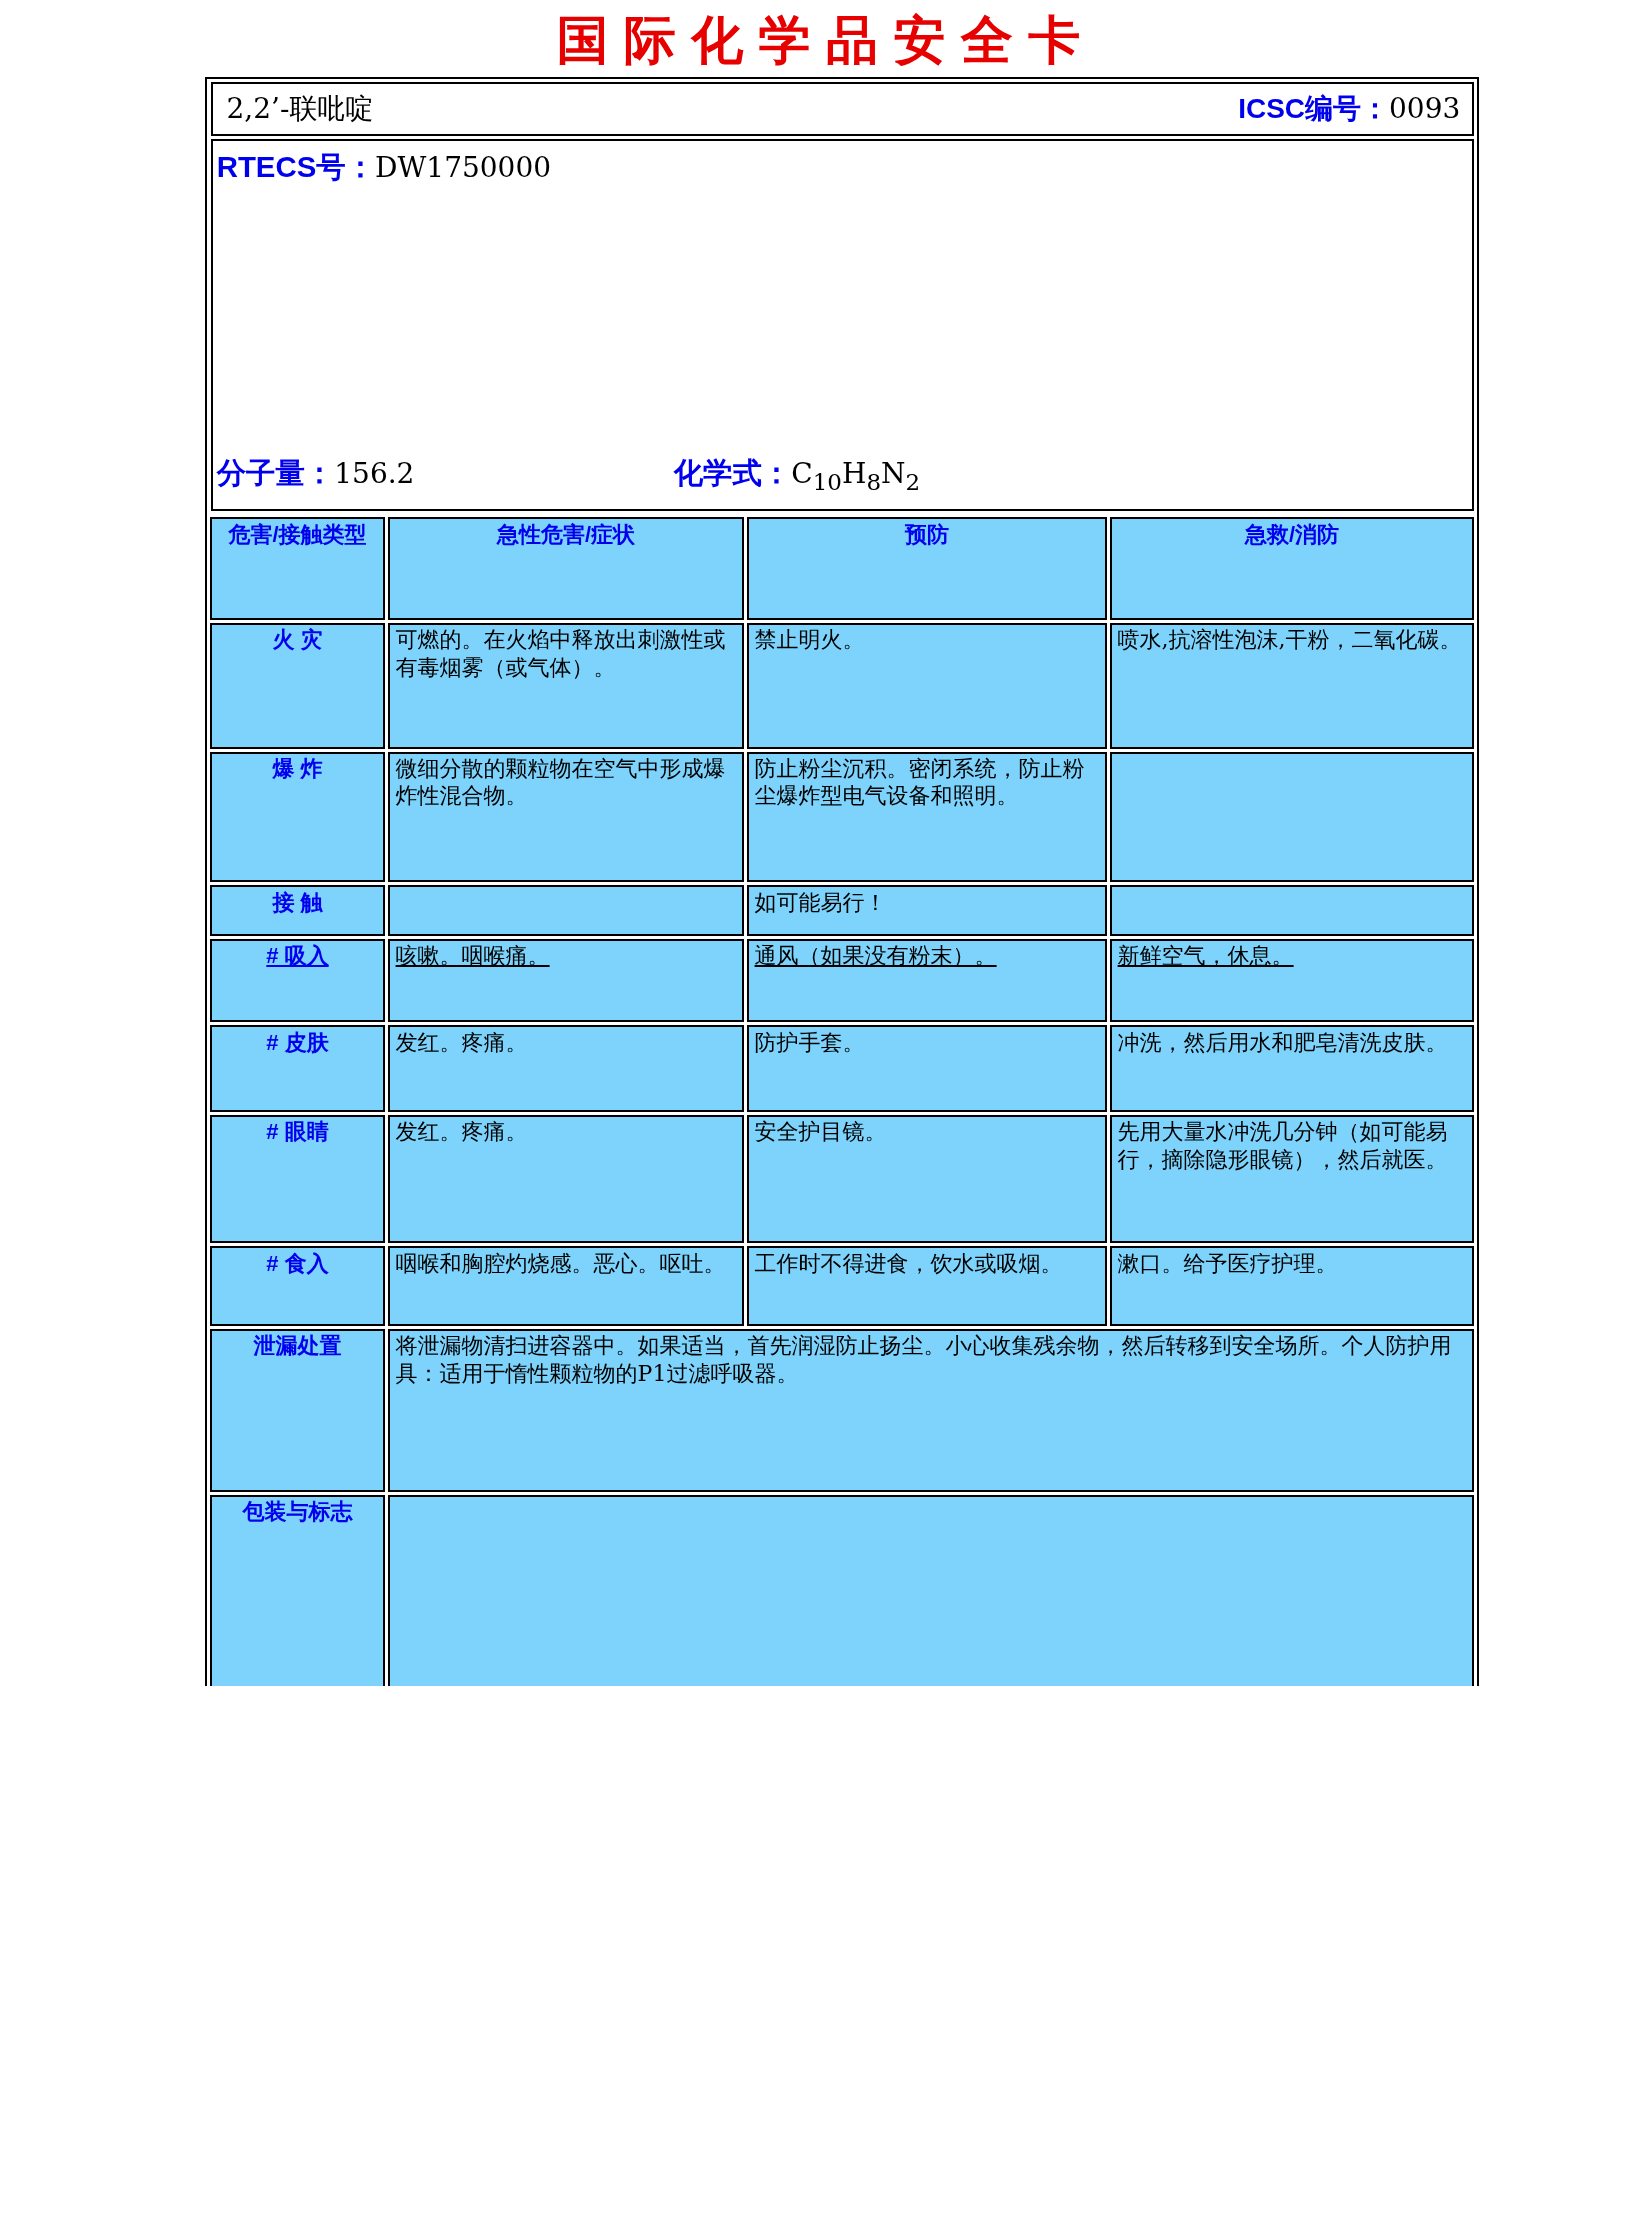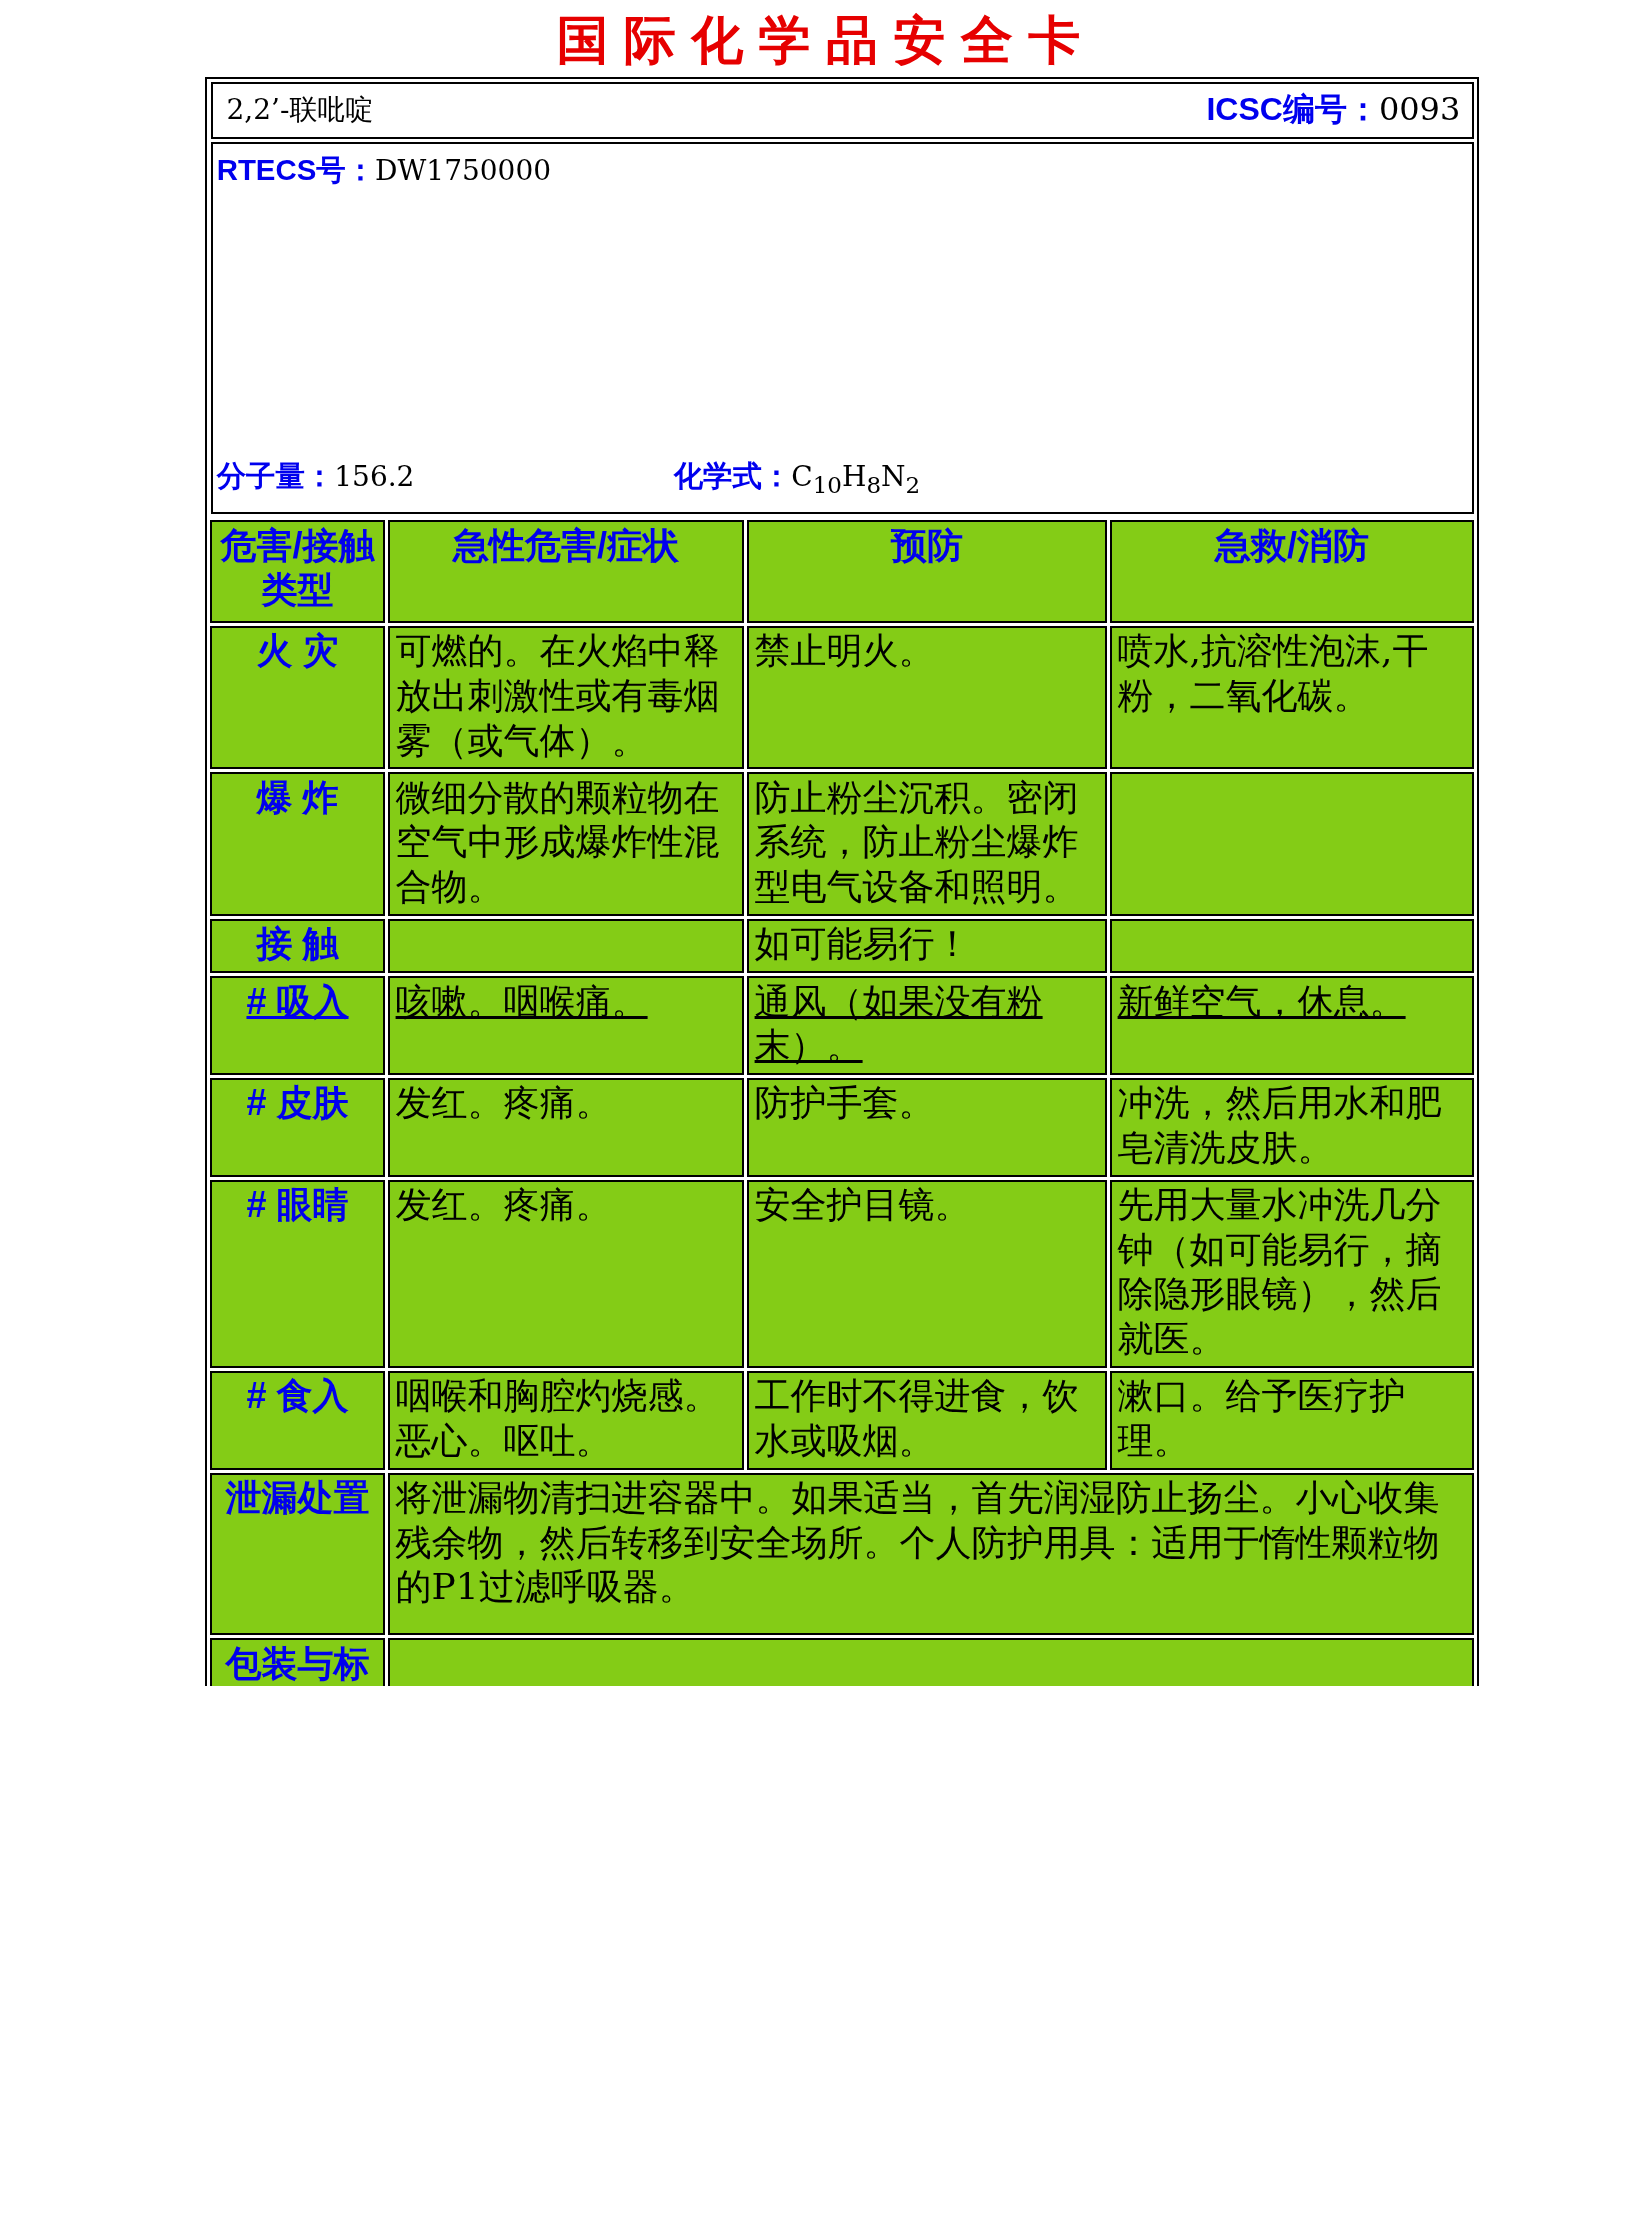--- a/index.html
+++ b/index.html
@@ -19,43 +19,43 @@
     width:1270px;margin-left:205px;
     border:2.1px solid #000;background:#fff;
   }
   .box{border:2.1px solid #000;margin:3.5px;background:#fff;}
   .blue{color:#0000ee;font-family:"Liberation Sans", sans-serif;font-weight:bold;}
   
   .head-box{
     min-height:41px;display:flex;align-items:center;justify-content:space-between;
     padding:4.2px 11.2px 4.2px 14px;font-size:28px;
   }
-  .head-box .icsc-label,.head-box .icsc-num{font-size:32px;}
+  .head-box .icsc-label,.head-box .icsc-num{font-size:28px;}
   
   .info-box{
     min-height:351px;display:grid;
     grid-template-columns:457px 1fr;grid-template-rows:1fr auto;
     padding:5.6px 7px 11.2px 4.2px;font-size:28px;line-height:1.35;
   }
   .info-box .blue{font-size:29.4px;}
   .cas-block{grid-column:1;grid-row:1;}
   .names-block{grid-column:2;grid-row:1;padding-right:5.6px;}
   .names-block p{margin:0;}
   .names-block p.en{margin-top:34px;}
   .mw-block{grid-column:1;grid-row:2;}
   .formula-block{grid-column:2;grid-row:2;}
   sub.fsub{font-size:23px;}
   
   table.hazard{
     width:100%;border-collapse:separate;border-spacing:3.5px;
     table-layout:fixed;margin:0;
   }
   table.hazard td{
-    border:2.1px solid #000;background:#84cc16;vertical-align:top;
-    padding:1.4px 5.6px 4.2px 5.6px;font-size:36px;line-height:1.24;
+    border:2.1px solid #000;background:#7dd3fc;vertical-align:top;
+    padding:1.4px 5.6px 4.2px 5.6px;font-size:22px;line-height:1.24;
     overflow:hidden;
   }
   td.lbl{
     text-align:center;vertical-align:middle;
     font-family:"Liberation Sans", sans-serif;font-weight:bold;
     color:#0000ee;font-size:28px;padding:1.4px 1.4px;
   }
   td.hdr{
     text-align:center;vertical-align:middle;
     font-family:"Liberation Sans", sans-serif;font-weight:bold;

